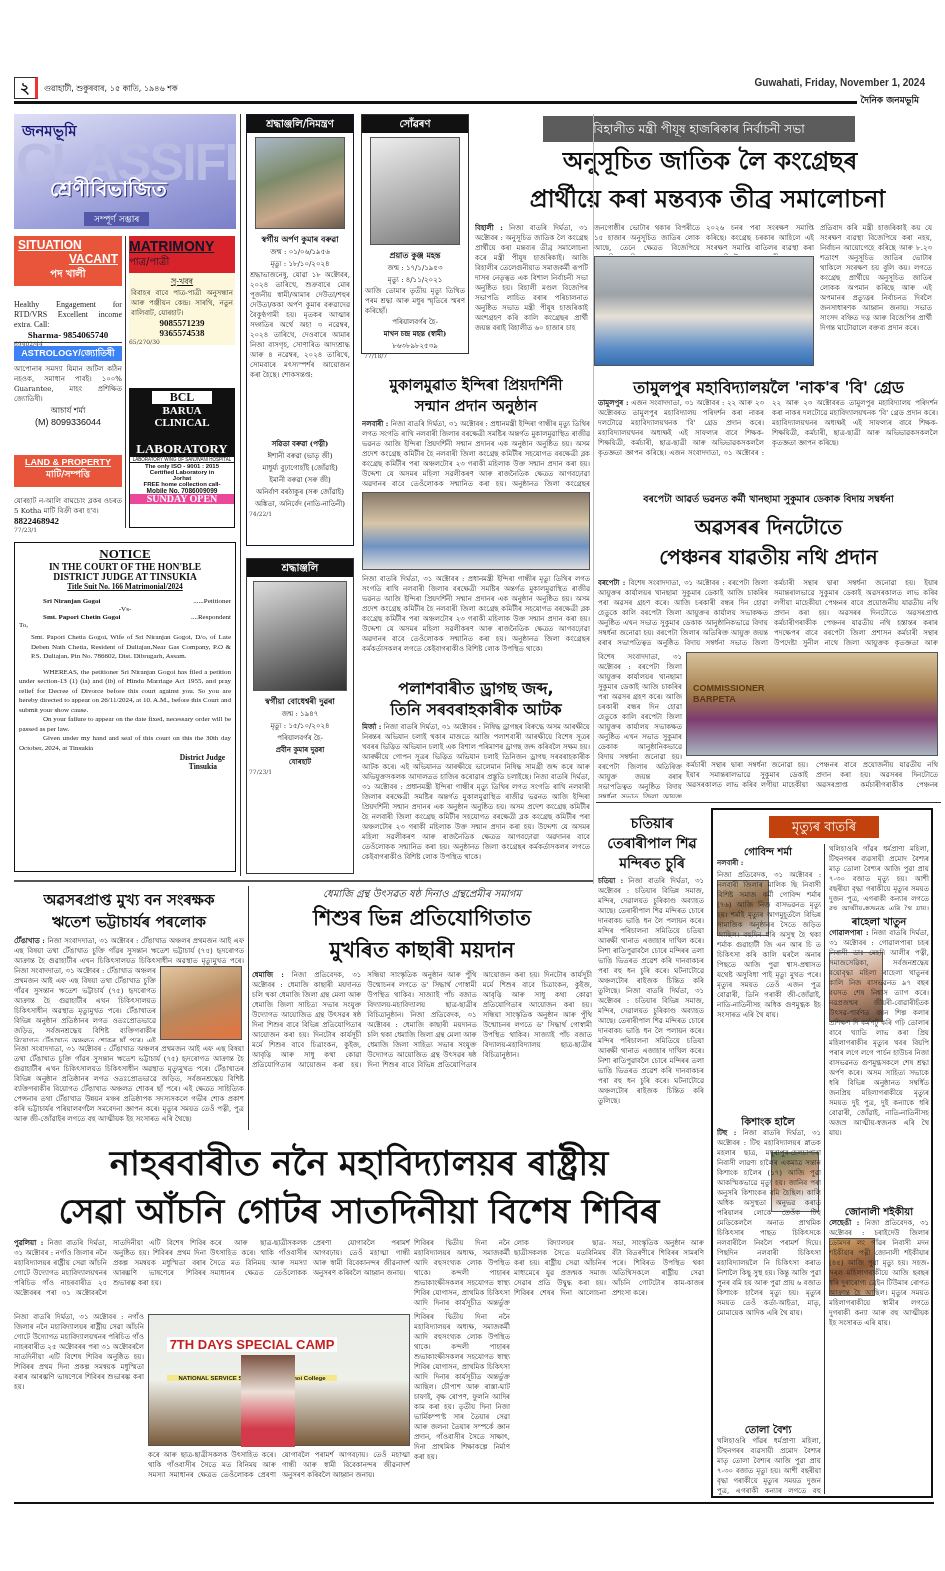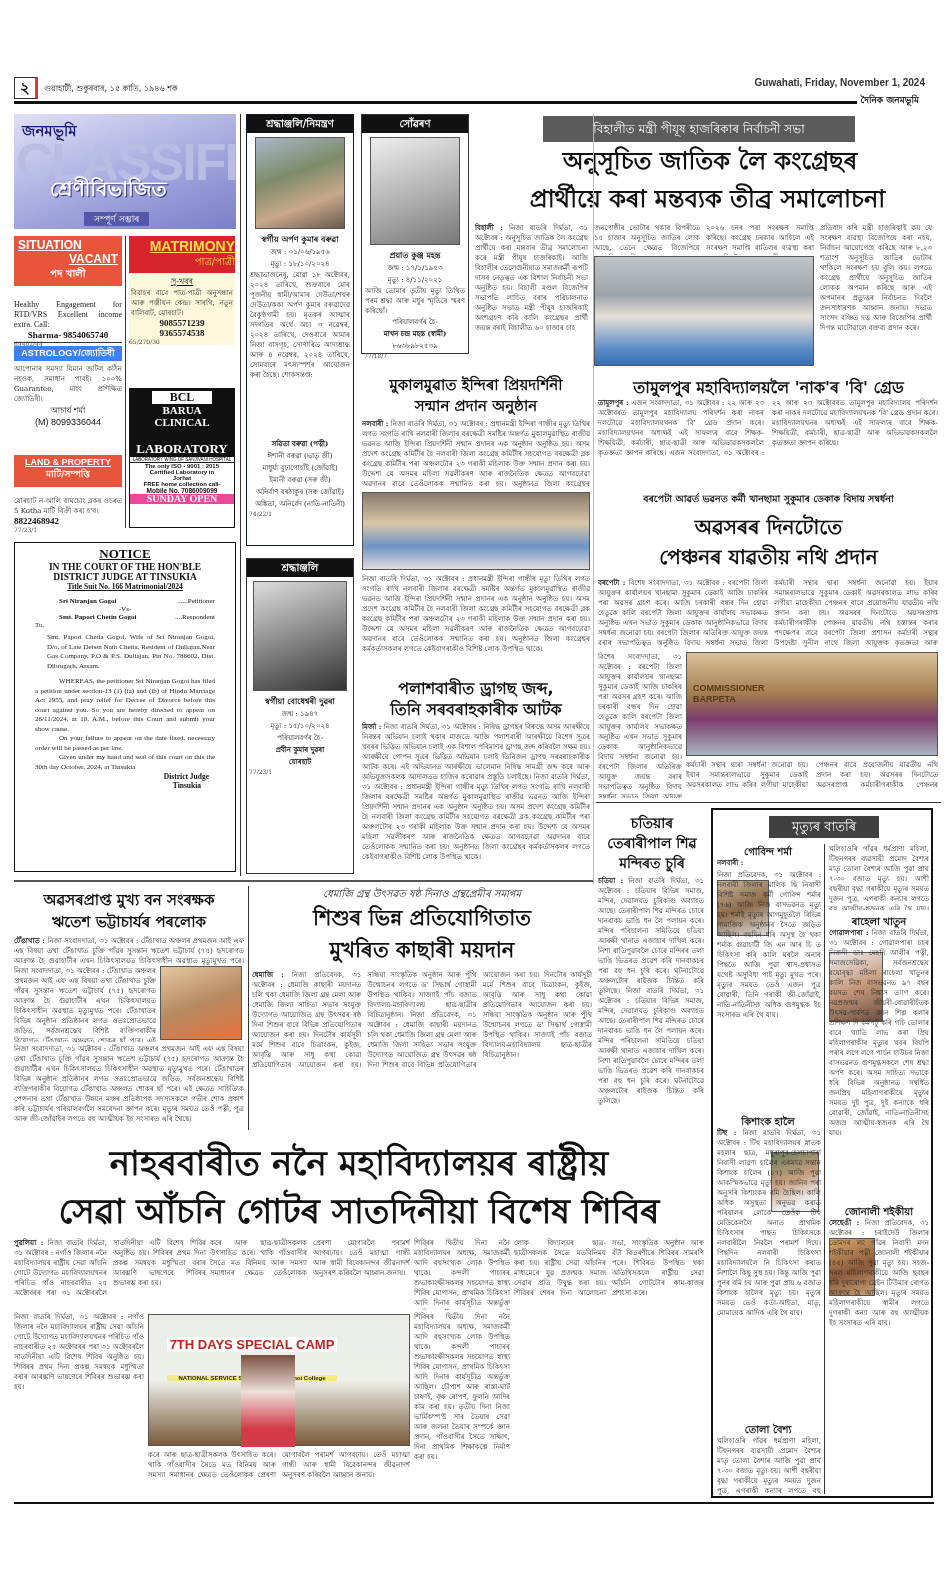--- a/index.html
+++ b/index.html
@@ -60,21 +60,21 @@
     <div style="font-size:9px;font-family:'DejaVu Sans',sans-serif">মাটি/সম্পত্তি</div>
   </div>
   <div class="txt" style="margin-top:9px">যোৰহাট ন-আলি বাঘচোং ব্লকৰ ওচৰত 5 Kotha মাটি বিক্ৰী কৰা হ'ব।</div>
   <div class="bold" style="font-size:9px;font-family:'Liberation Serif',serif">8822468942</div>
   <div class="mini">77/23/1</div>
 </div>
 
 <div class="vline" style="left:125px;top:236px;height:292px"></div>
 
 <div class="abs" style="left:129px;top:236px;width:106px;background:#fdf8dc">
-  <div style="background:#d8232a;color:#fde047;text-align:right;padding:2px 0">
+  <div style="background:#d8232a;color:#0f172a;text-align:left;padding:2px 0">
     <div style="font-family:'Liberation Sans',sans-serif;font-weight:bold;font-size:14px;text-decoration:underline">MATRIMONY</div>
     <div style="font-family:'DejaVu Sans',sans-serif;font-size:10px">পাত্ৰ/পাত্ৰী</div>
   </div>
   <div class="center" style="font-size:8px;text-decoration:underline;margin-top:2px">সু-খবৰ</div>
   <div class="txt" style="padding:0 2px">বিবাহৰ বাবে পাত্ৰ-পাত্ৰী অনুসন্ধান আৰু পঞ্জীয়ন কেন্দ্ৰ। সাৰথি, নতুন বালিবাট, যোৰহাট।</div>
   <div class="center bold" style="font-size:9px;font-family:'Liberation Serif',serif">9085571239</div>
   <div class="center bold" style="font-size:9px;font-family:'Liberation Serif',serif">9365574538</div>
   <div class="mini">65/270/30</div>
 </div>
 
@@ -87,21 +87,21 @@
   <div style="font-family:'Liberation Serif',serif;font-weight:bold;font-size:13px;background:#111;color:#fff">LABORATORY</div>
   <div style="font-size:4.5px;font-family:'Liberation Sans',sans-serif;border-bottom:1px solid #111">LABORATORY WING OF SANJIVANI HOSPITAL</div>
   <div style="font-size:6px;font-weight:bold;font-family:'Liberation Sans',sans-serif">The only ISO - 9001 : 2015</div>
   <div style="font-size:6px;font-weight:bold;font-family:'Liberation Sans',sans-serif">Certified Laboratory in</div>
   <div style="font-size:6px;font-weight:bold;font-family:'Liberation Sans',sans-serif">Jorhat</div>
   <div style="font-size:6px;font-weight:bold;font-family:'Liberation Sans',sans-serif">FREE home collection call-</div>
   <div style="font-size:6.5px;font-weight:bold;font-family:'Liberation Sans',sans-serif">Mobile No. 7086009099</div>
   <div style="background:#ec4899;color:#fff;font-size:10px;font-weight:bold;font-family:'Liberation Serif',serif;line-height:10px">SUNDAY OPEN</div>
 </div>
 
-<div class="abs" style="left:14px;top:542px;width:222px;height:330px;border:1px solid #111;padding:3px 20px;font-family:'Liberation Serif',serif">
+<div class="abs" style="left:14px;top:542px;width:222px;height:330px;border:1px solid #111;padding:3px 4px;font-family:'Liberation Serif',serif">
   <div class="center bold" style="font-size:13px;text-decoration:underline">NOTICE</div>
   <div class="center bold" style="font-size:9.5px">IN THE COURT OF THE HON'BLE</div>
   <div class="center bold" style="font-size:9.5px">DISTRICT JUDGE AT TINSUKIA</div>
   <div class="center bold" style="font-size:7.5px;text-decoration:underline">Title Suit No. 166 Matrimonial/2024</div>
   <div style="display:flex;justify-content:space-between;font-size:7px;margin-top:6px;padding-left:24px">
     <span class="bold">Sri Niranjan Gogoi</span>
     <span>......Petitioner</span>
   </div>
   <div class="center" style="font-size:7px">-Vs-</div>
   <div style="display:flex;justify-content:space-between;font-size:7px;padding-left:24px">
@@ -191,21 +191,21 @@
 </div>
 <div class="abs txt" style="left:686px;top:760px;width:252px;height:36px;column-count:2;column-gap:8px">কৰ্মচাৰী সন্থাৰ দ্বাৰা সম্বৰ্ধনা জনোৱা হয়। ইয়াৰ সমান্তৰালভাৱে সুকুমাৰ ডেকাই অৱসৰকালত লাভ কৰিব লগীয়া মাহেকীয়া পেঞ্চনৰ বাবে প্ৰয়োজনীয় যাৱতীয় নথি প্ৰদান কৰা হয়। অৱসৰৰ দিনটোতে অৱসৰপ্ৰাপ্ত কৰ্মচাৰীগৰাকীক পেঞ্চনৰ যাৱতীয় নথি হস্তান্তৰ কৰাৰ পদক্ষেপৰ বাবে বৰপেটা জিলা প্ৰশাসন কৰ্মচাৰী সন্থাৰ উপদেষ্টা সুনীল নাথে জিলা আয়ুক্তক কৃতজ্ঞতা আৰু ধন্যবাদ জনায়।</div>
 <div class="hline" style="left:596px;top:802px;width:345px"></div>
 
 <div class="abs hl" style="left:598px;top:812px;width:108px;font-size:14px">চতিয়াৰ</div>
 <div class="abs hl" style="left:598px;top:832px;width:108px;font-size:14px">তেৰাৰীপাল শিৱ</div>
 <div class="abs hl" style="left:598px;top:852px;width:108px;font-size:14px">মন্দিৰত চুৰি</div>
 <div class="abs txt" style="left:598px;top:876px;width:106px;height:250px"><b>চতিয়া :</b> <span>নিজা বাতৰি দিৰ্ঘতা, ৩১ অক্টোবৰ : চতিয়াৰ বিভিন্ন সমাজ, মন্দিৰ, দেৱালয়ত চুৰিকাণ্ড অব্যাহত আছে। তেৰাৰীপাল শিৱ মন্দিৰত চোৰে দানবাকচ ভাঙি ধন লৈ পলায়ন কৰে। মন্দিৰ পৰিচালনা সমিতিয়ে চতিয়া আৰক্ষী থানাত এজাহাৰ দাখিল কৰে। নিশা ৰাতিপুৱাবলৈ চোৰে মন্দিৰৰ তলা ভাঙি ভিতৰত প্ৰৱেশ কৰি দানবাকচৰ পৰা বহু ধন চুৰি কৰে। ঘটনাটোৱে অঞ্চলটোৰ ৰাইজক চিন্তিত কৰি তুলিছে।</span> <span>নিজা বাতৰি দিৰ্ঘতা, ৩১ অক্টোবৰ : চতিয়াৰ বিভিন্ন সমাজ, মন্দিৰ, দেৱালয়ত চুৰিকাণ্ড অব্যাহত আছে। তেৰাৰীপাল শিৱ মন্দিৰত চোৰে দানবাকচ ভাঙি ধন লৈ পলায়ন কৰে। মন্দিৰ পৰিচালনা সমিতিয়ে চতিয়া আৰক্ষী থানাত এজাহাৰ দাখিল কৰে। নিশা ৰাতিপুৱাবলৈ চোৰে মন্দিৰৰ তলা ভাঙি ভিতৰত প্ৰৱেশ কৰি দানবাকচৰ পৰা বহু ধন চুৰি কৰে। ঘটনাটোৱে অঞ্চলটোৰ ৰাইজক চিন্তিত কৰি তুলিছে।</span></div>
 
 <div class="abs" style="left:711px;top:808px;width:222px;height:690px;border:2px solid #111">
-  <div class="abs" style="left:56px;top:6px;width:110px;height:22px;background:#404040;color:#fff;font-family:'DejaVu Sans',sans-serif;font-size:13px;text-align:center;line-height:22px">মৃত্যুৰ বাতৰি</div>
+  <div class="abs" style="left:56px;top:6px;width:110px;height:22px;background:#c2410c;color:#fff;font-family:'DejaVu Sans',sans-serif;font-size:13px;text-align:center;line-height:22px">মৃত্যুৰ বাতৰি</div>
 
   <div class="abs hl" style="left:2px;top:34px;width:106px;font-size:10px">গোবিন্দ শৰ্মা</div>
   <div class="abs photo" style="left:4px;top:70px;width:52px;height:56px;background:linear-gradient(160deg,#c7b59a,#8c6b4a 50%,#ddd)"></div>
   <div class="abs txt" style="left:4px;top:48px;width:104px;height:252px;shape-outside:none"><b>নলবাৰী :</b> <span style="display:block;padding-left:54px;margin-bottom:2px"></span><span>নিজা প্ৰতিবেদক, ৩১ অক্টোবৰ : নলবাৰী জিলাৰ মালিক ছি নিবাসী বিশিষ্ট সমাজ কৰ্মী গোবিন্দ শৰ্মাৰ (৭৬) আজি নিজ বাসভৱনত মৃত্যু হয়। শৰ্মাই মৃত্যুৰ আগমুহূৰ্তলৈ বিভিন্ন সামাজিক অনুষ্ঠানৰ সৈতে জড়িত আছিল। বহুদিন ধৰি অসুস্থ হৈ থকা শৰ্মাক গুৱাহাটী জি এন আৰ চি ত চিকিৎসা কৰি কালি ঘৰলৈ অনাৰ পিছতে আজি পুৱা শ্বাস-প্ৰশ্বাসত যথেষ্ট অসুবিধা পাই মৃত্যু মুখত পৰে। মৃত্যুৰ সময়ত তেওঁ এজন পুত্ৰ বোৱাৰী, তিনি গৰাকী জী-জোঁৱাই, নাতি-নাতিনীসহ অধিক গুণমুগ্ধক ইহ সংসাৰত এৰি থৈ যায়।</span></div>
 
   <div class="abs hl" style="left:2px;top:304px;width:106px;font-size:10px">কিশাংক হালৈ</div>
   <div class="abs photo c3" style="left:58px;top:342px;width:48px;height:60px;background:linear-gradient(160deg,#6b7e5a,#c79e7f 45%,#eee 80%)"></div>
   <div class="abs txt" style="left:4px;top:318px;width:104px;height:292px"><b>টিহু :</b> <span>নিজা বাতৰি দিৰ্ঘতা, ৩১ অক্টোবৰ : টিহু মহাবিদ্যালয়ৰ স্নাতক মহলাৰ ছাত্ৰ, মধুৰাপুৰ-হেলচাপাৰা নিবাসী লাৱণ্য হালৈৰ একমাত্ৰ সন্তান কিশাংক হালৈৰ (১৭) আজি পুৱা আকস্মিকভাৱে মৃত্যু হয়। জানিব পৰা অনুসৰি কিশাংকৰ বমি হৈছিল। কালি অধিক অসুস্থতা অনুভৱ কৰাত পৰিয়ালৰ লোকে তেওঁক টিহু মেডিকেললৈ অনাত প্ৰাথমিক চিকিৎসাৰ পাছত চিকিৎসকে নলবাৰীলৈ নিবলৈ পৰামৰ্শ দিয়ে। পিছদিন নলবাৰী চিকিৎসা মহাবিদ্যালয়লৈ নি চিকিৎসা কৰাত নিশালৈ কিছু সুস্থ হয়। কিন্তু আজি পুৱা পুনৰ বমি হয় আৰু পুৱা প্ৰায় ৬ বজাত কিশাংক হালৈৰ মৃত্যু হয়। মৃত্যুৰ সময়ত তেওঁ কৰ্তা-আইতা, মাতৃ, মোমায়েক আদিক এৰি থৈ যায়।</span></div>
 
   <div class="abs hl" style="left:2px;top:612px;width:106px;font-size:10px">তোলা বৈশ্য</div>

